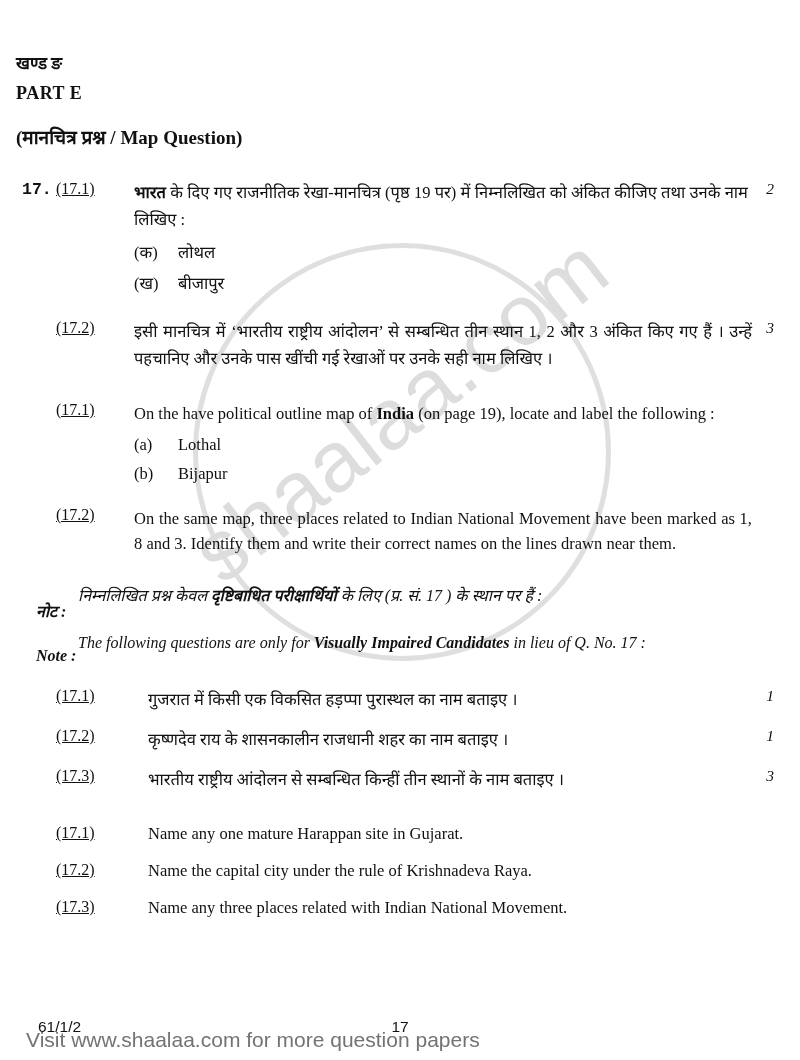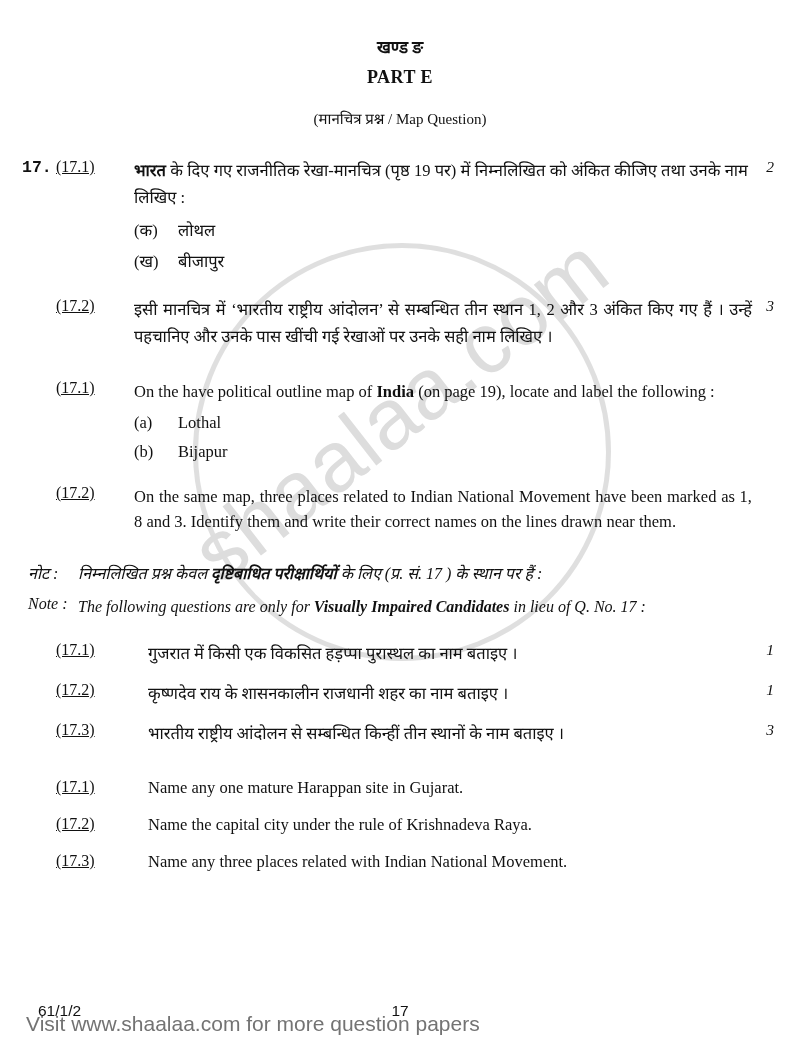--- a/index.html
+++ b/index.html
@@ -52,40 +52,40 @@
 
   
   #page {
     position: relative;
     z-index: 2;
     width: 800px;
     height: 1060px;
   }
 
   .heading-block {
-    text-align: center;
-    margin: 0;
+    text-align: left;
+    margin: 16px;
   }
   .hd-khand {
     padding-top: 38px;
     font-size: 17px;
     font-weight: 700;
     font-family: "Liberation Serif", "DejaVu Sans", serif;
     line-height: 1.2;
   }
   .hd-part {
     padding-top: 9px;
     font-size: 18px;
     font-weight: 700;
     letter-spacing: .5px;
   }
   .hd-map {
     padding-top: 20px;
-    font-size: 15px;
-    font-weight: 400;
+    font-size: 19px;
+    font-weight: 700;
   }
 
   
   .qrow {
     position: relative;
     display: flex;
     align-items: flex-start;
   }
   .col-qno {
     width: 56px;
@@ -155,24 +155,25 @@
 
   .note-wrap { margin-top: 28px; }
   .note-row {
     display: flex;
     align-items: flex-start;
     font-size: 16px;
   }
   .note-label {
     flex: 0 0 78px;
     width: 78px;
-    padding-left: 28px;
+    padding-left: 36px;
     box-sizing: border-box;
-    font-weight: 400;
+    font-weight: 700;
     font-style: italic;
+    margin-top: 16px;
   }
   .note-body {
     flex: 1 1 auto;
     font-style: italic;
     padding-right: 30px;
     line-height: 1.5;
   }
   .note-row.en { margin-top: 9px; }
 
   .vi-list { margin-top: 22px; }

